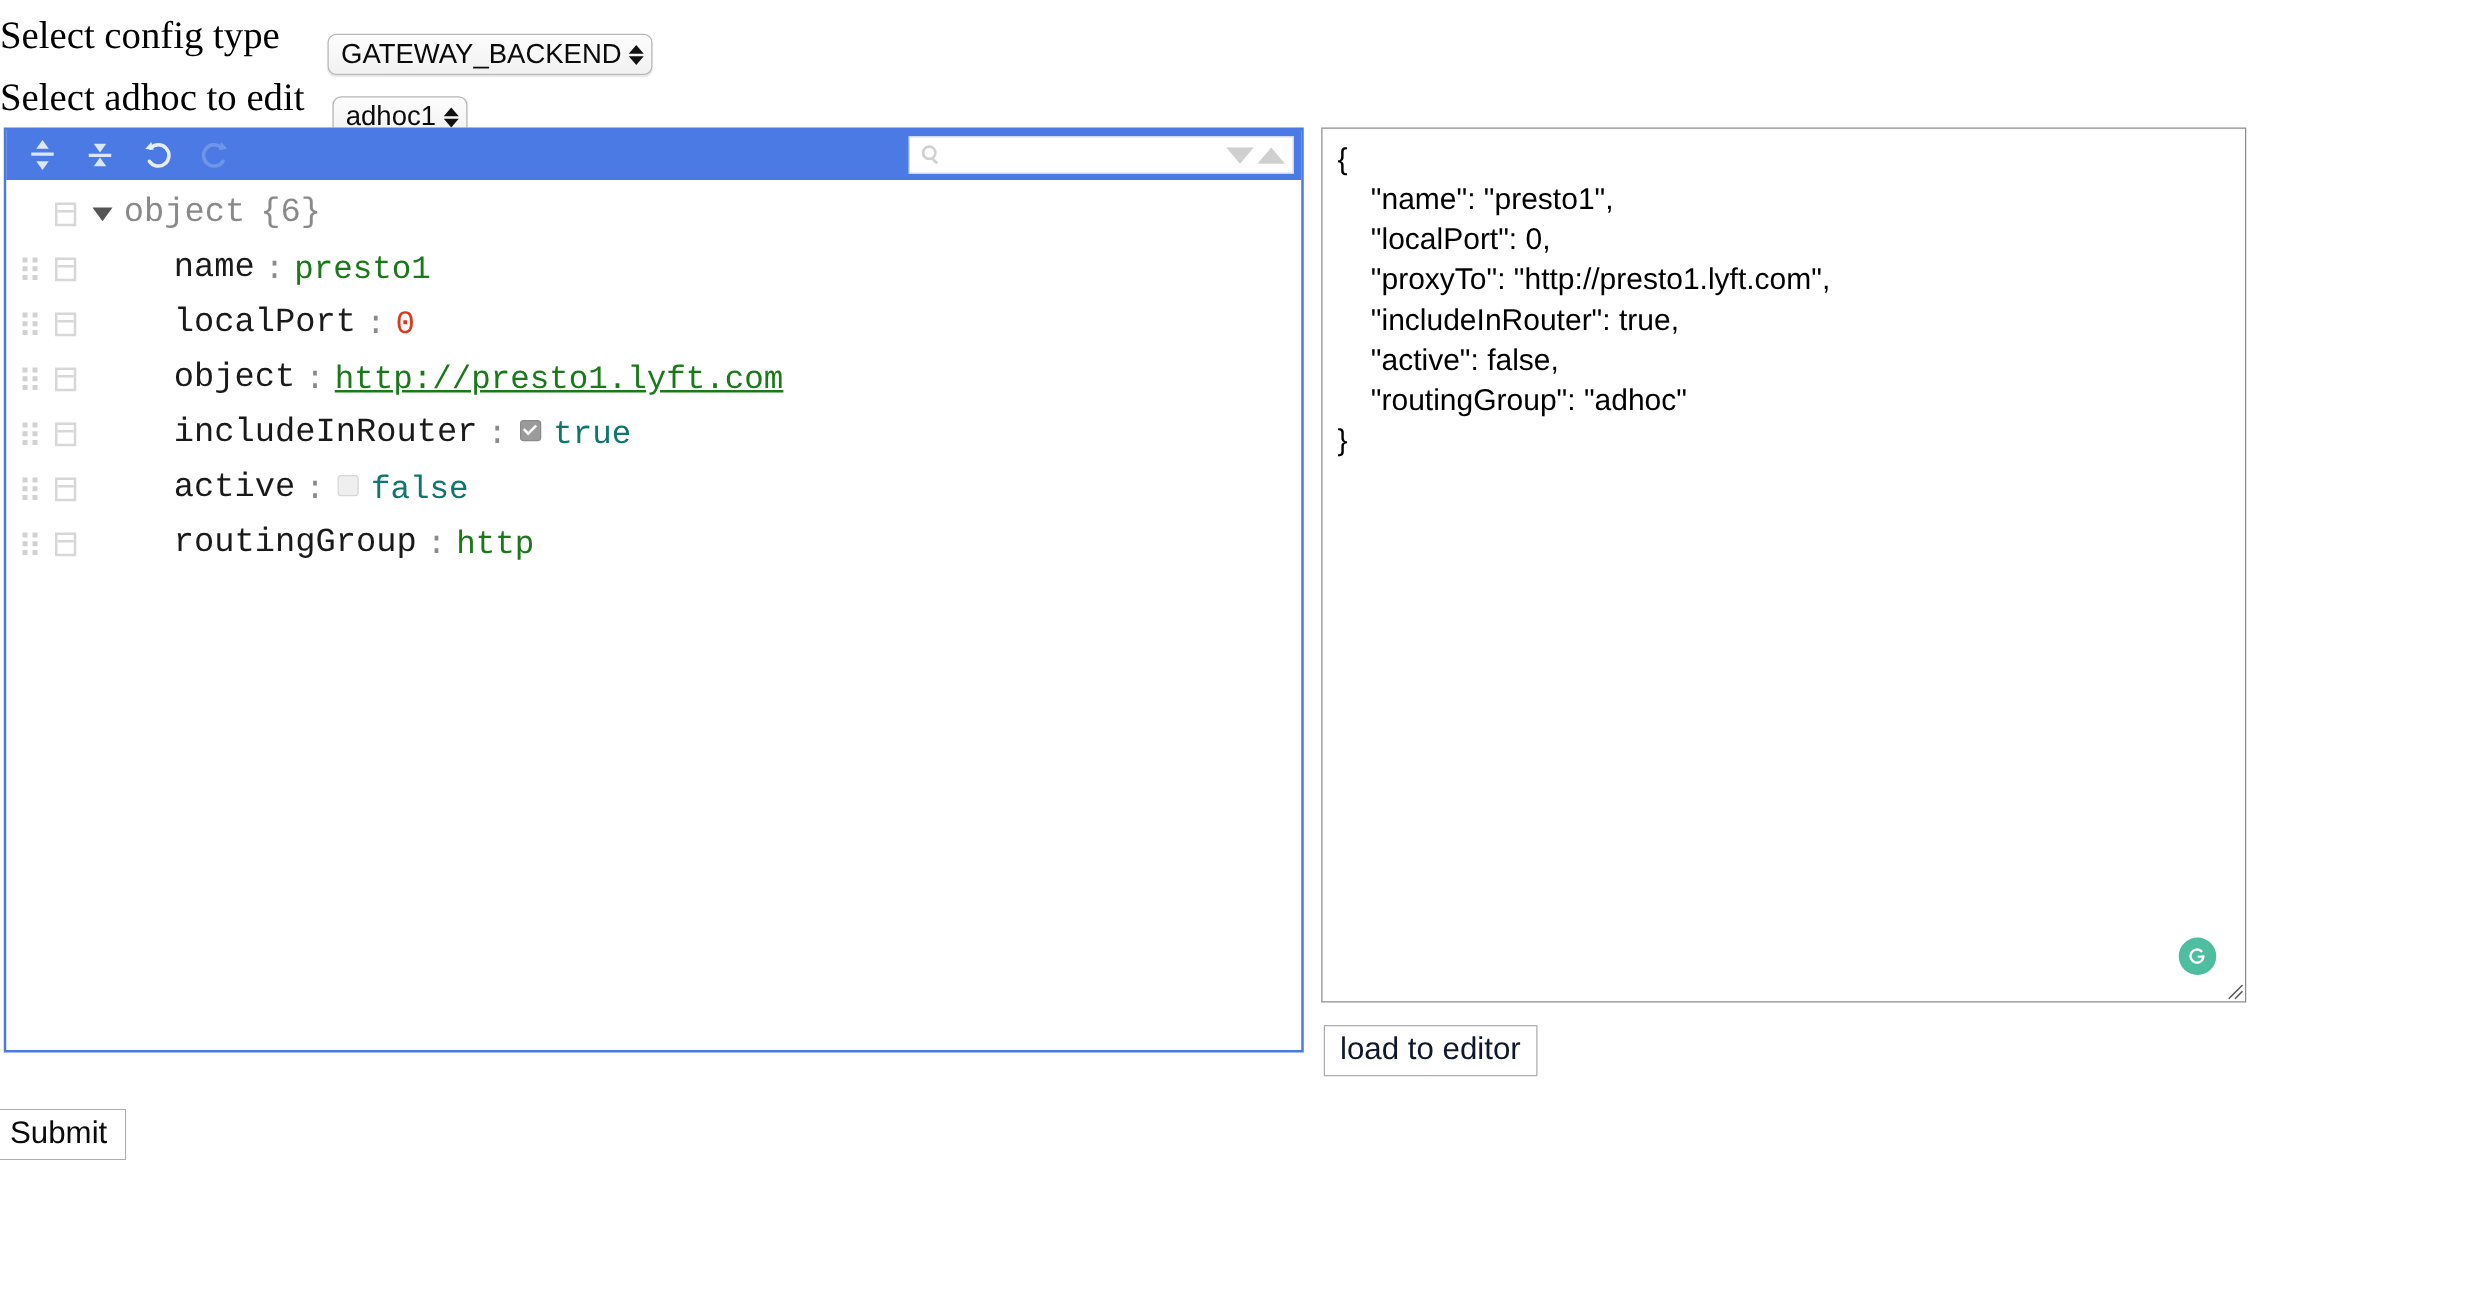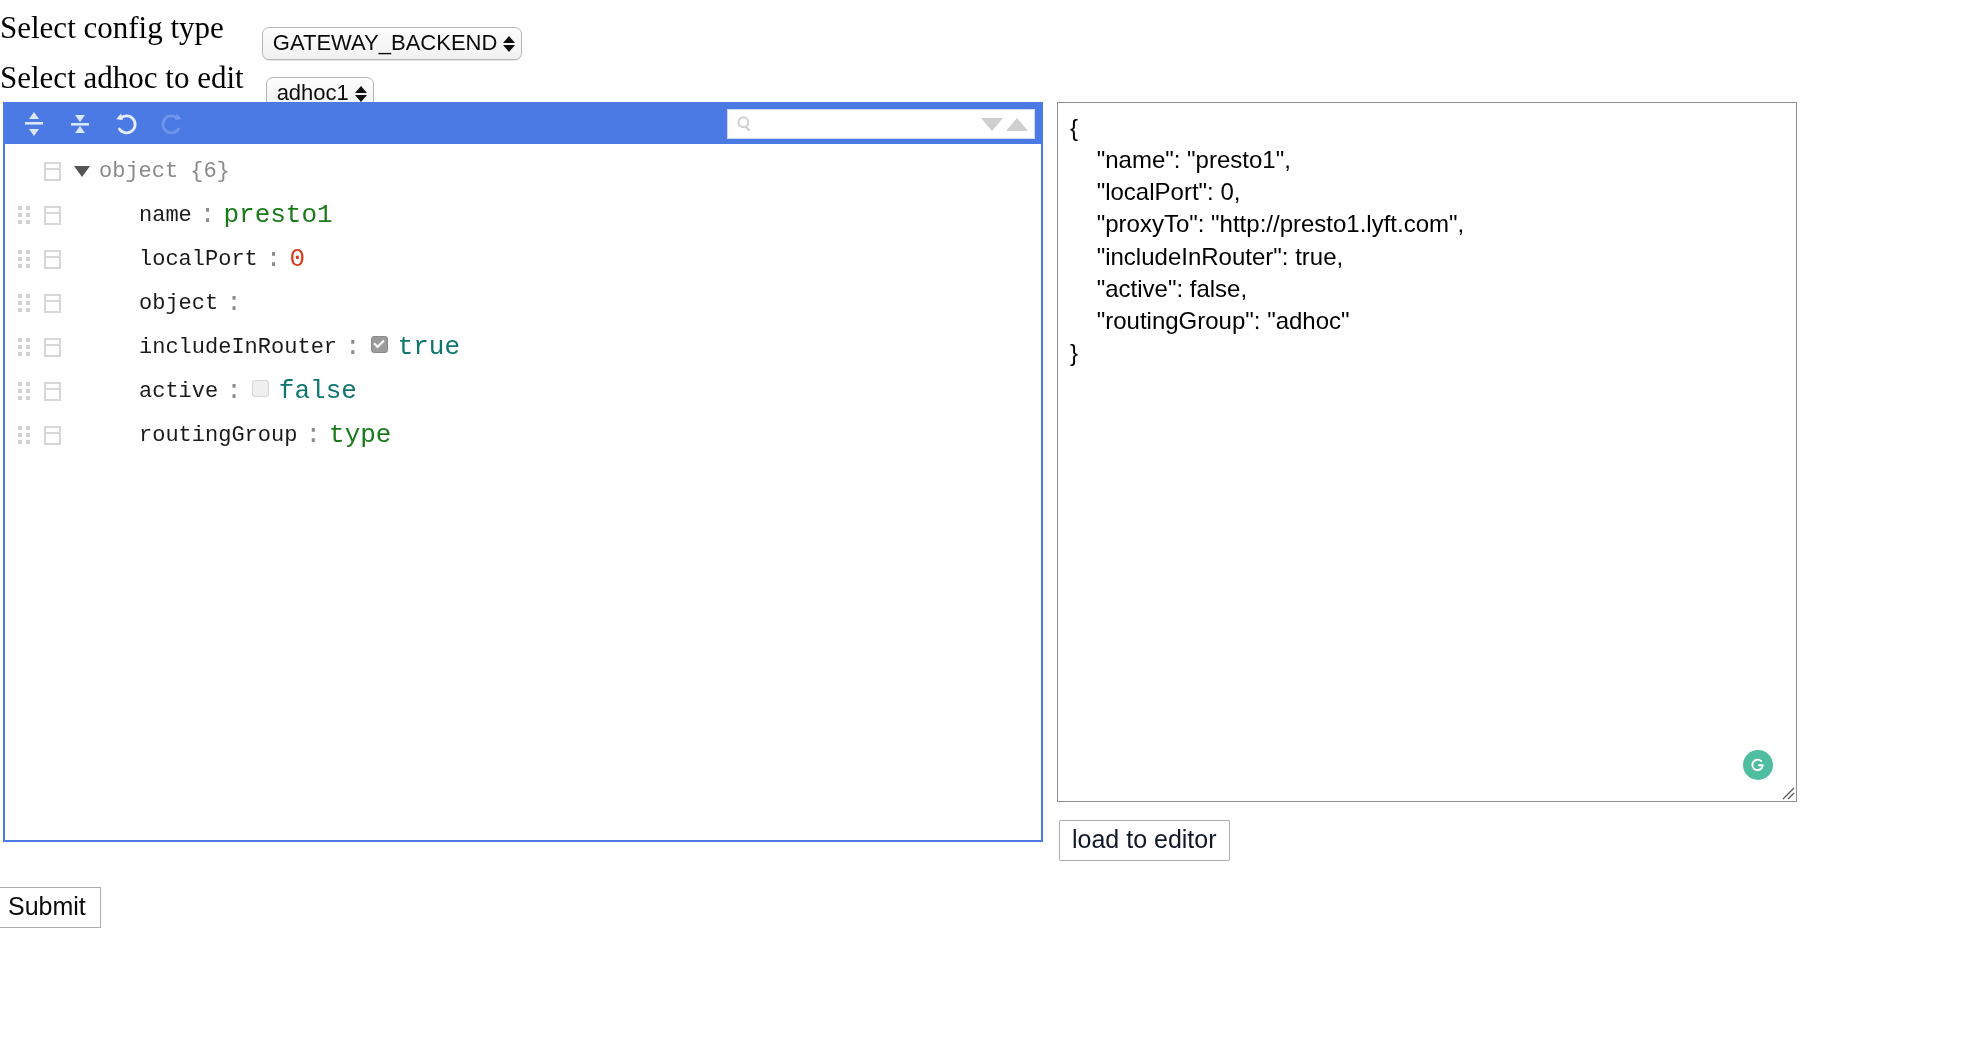--- a/index.html
+++ b/index.html
@@ -181,21 +181,21 @@
   .expand-tri i {
     width: 0; height: 0;
     border-left: 8px solid transparent;
     border-right: 8px solid transparent;
     border-top: 11px solid #555;
   }
   .expand-tri.spacer { visibility: hidden; }
 
   .tree-label {
     font-family: "Liberation Mono", "DejaVu Sans Mono", monospace;
-    font-size: 22px;
+    font-size: 27px;
     color: #1a1a1a;
     white-space: nowrap;
     text-align: right;
   }
   .tree-label.root { color: #8a8a8a; }
   .tree-sep {
     font-family: "Liberation Mono", "DejaVu Sans Mono", monospace;
     font-size: 26px;
     color: #8a8a8a;
     padding: 0 8px;
@@ -473,20 +473,21 @@
             </span>
         </span>
         <span class="ctx-btn">
             <span class="ctx-box"></span>
           </span>
         <span class="expand-tri spacer">
             <i></i>
           </span>
         <span class="tree-label indent-child">object</span>
         <span class="tree-sep">:</span>
+        <span class="tree-val url">http://presto1.lyft.com</span>
       </div>
 
       <div class="tree-row">
         <span class="drag-handle">
           <span class="dots">
               <span></span>
               <span></span>
               <span></span>
               <span></span>
               <span></span>
@@ -540,21 +541,21 @@
             </span>
         </span>
         <span class="ctx-btn">
             <span class="ctx-box"></span>
           </span>
         <span class="expand-tri spacer">
             <i></i>
           </span>
         <span class="tree-label indent-child">routingGroup</span>
         <span class="tree-sep">:</span>
-        <span class="tree-val str">type</span>
+        <span class="tree-val str">http</span>
       </div>
 
     </div>
   </div>
 
   <div class="right-col">
 
     <div class="json-preview-wrap">
       <textarea class="json-preview" spellcheck="false" style="">{
     "name": "presto1",

